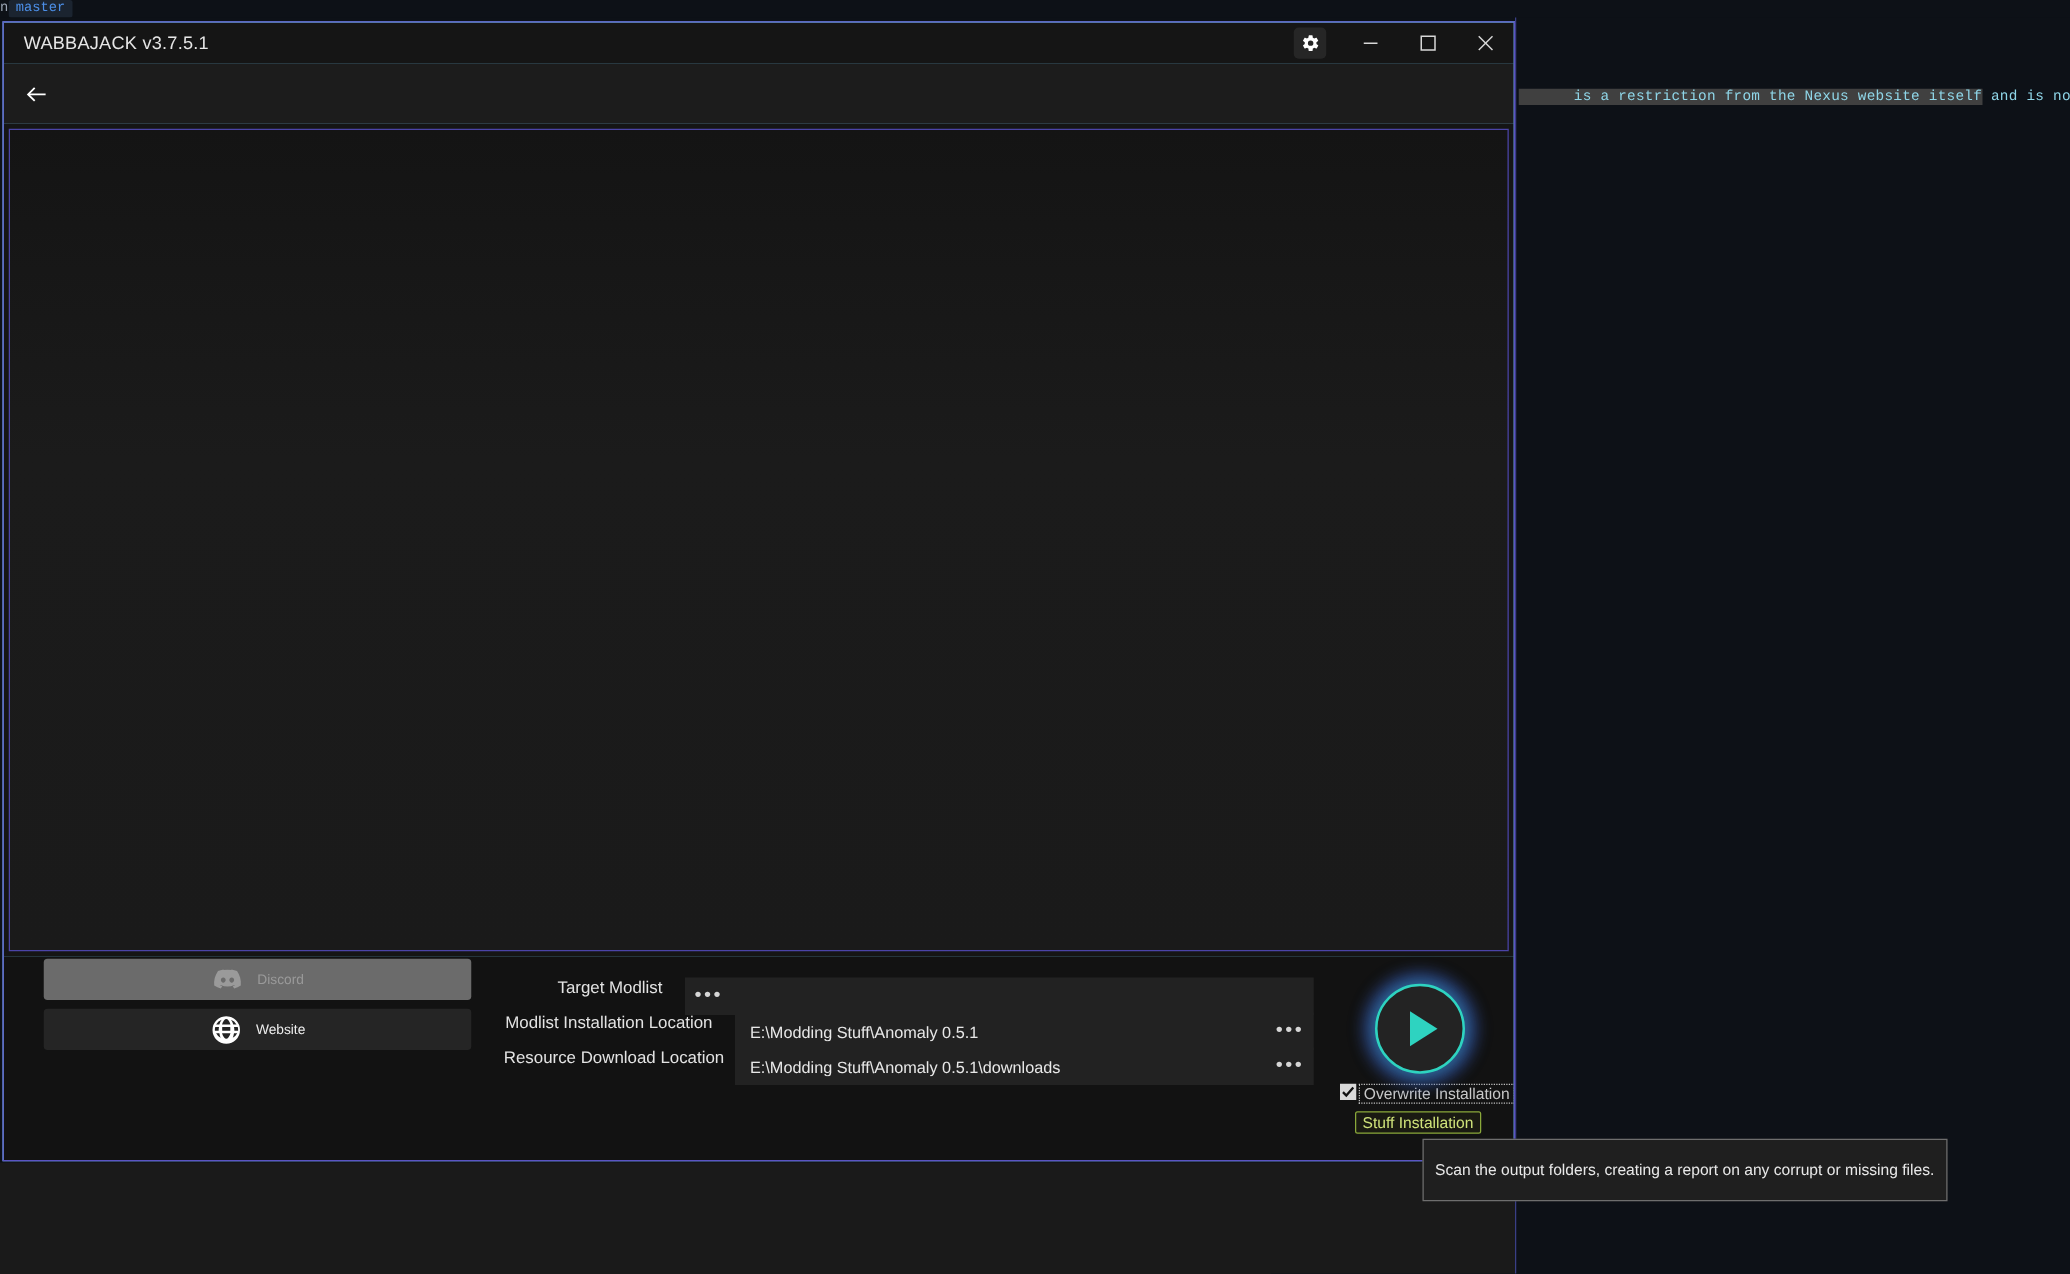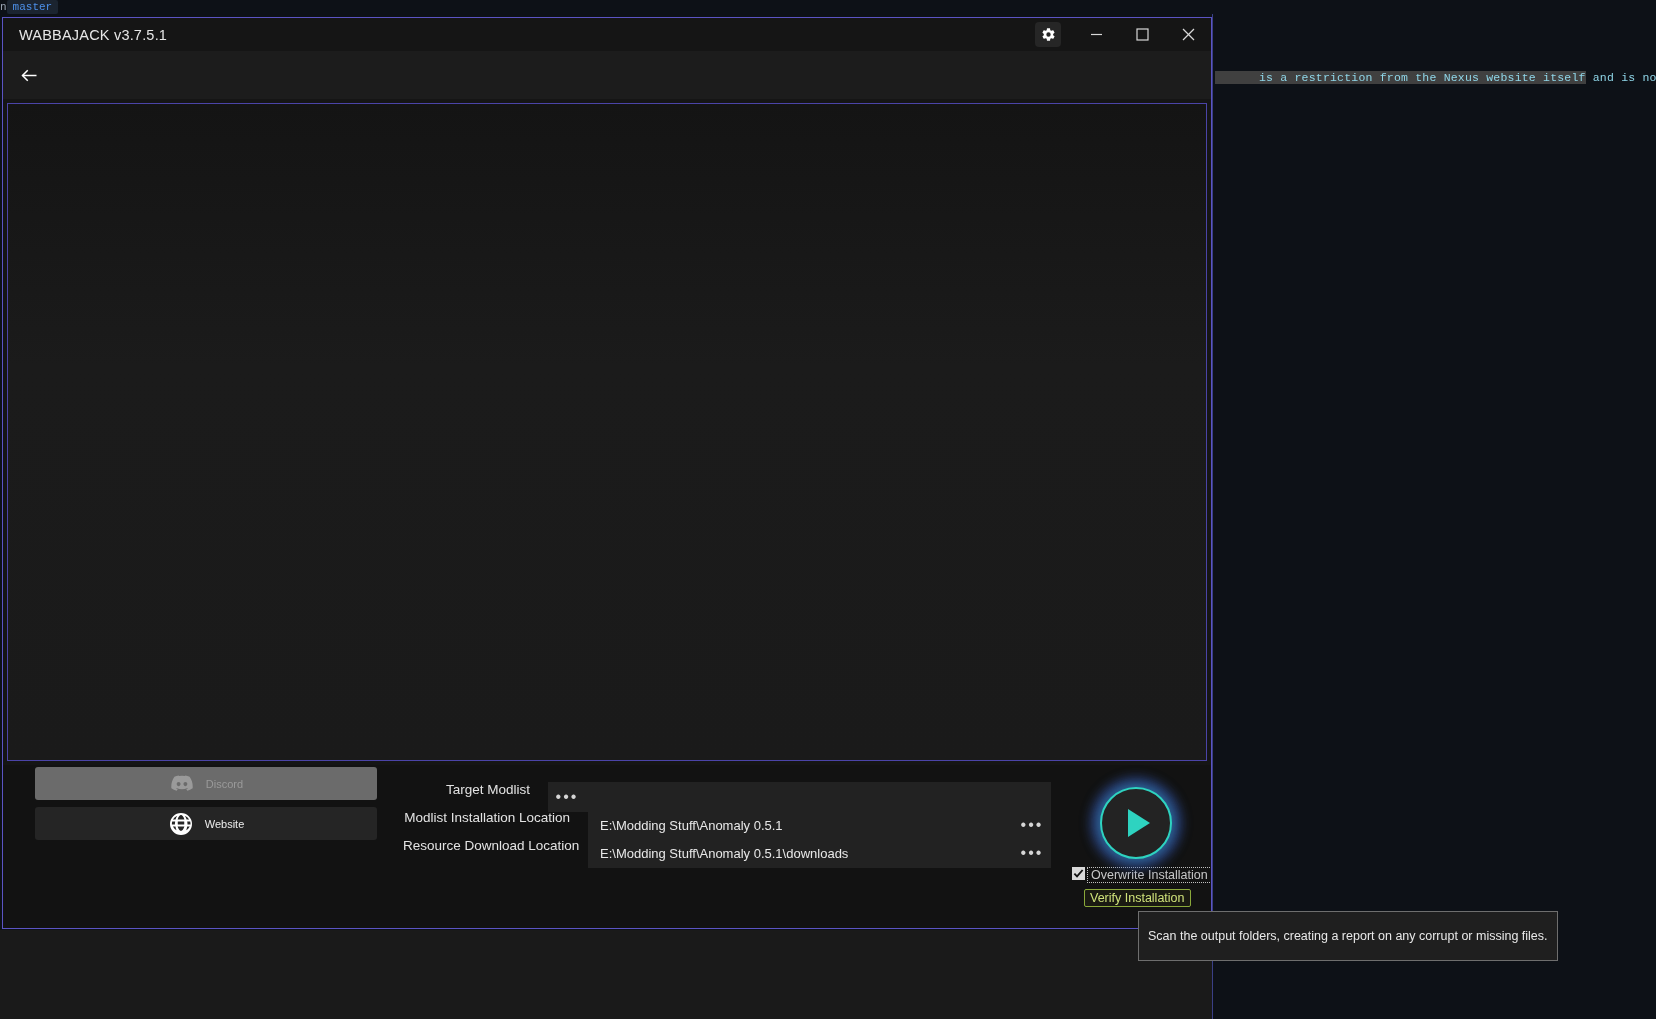--- a/index.html
+++ b/index.html
@@ -349,19 +349,19 @@
 
       <div class="chk-row">
         <div class="chk-box">
           <svg viewBox="0 0 12 12">
               <polyline points="1.5,6.2 4.4,9.2 10.5,2.2"></polyline>
             </svg>
         </div>
         <div class="chk-label">Overwrite Installation</div>
       </div>
 
-      <div class="verify-btn">Verify Installation</div>
+      <div class="verify-btn">Stuff Installation</div>
     </div>
 
   </div>
 </div>
 
 <div class="tooltip">Scan the output folders, creating a report on any corrupt or missing files.</div>
 
 </body></html>

